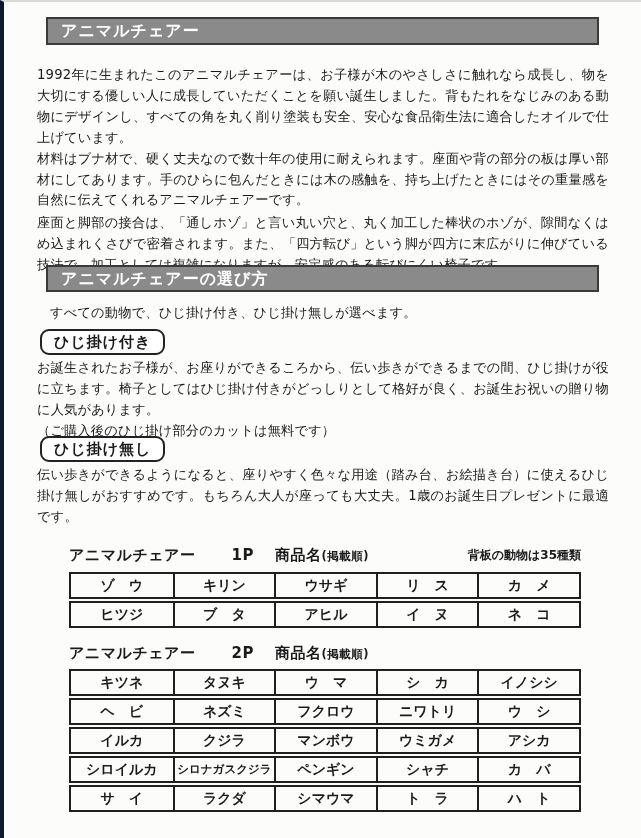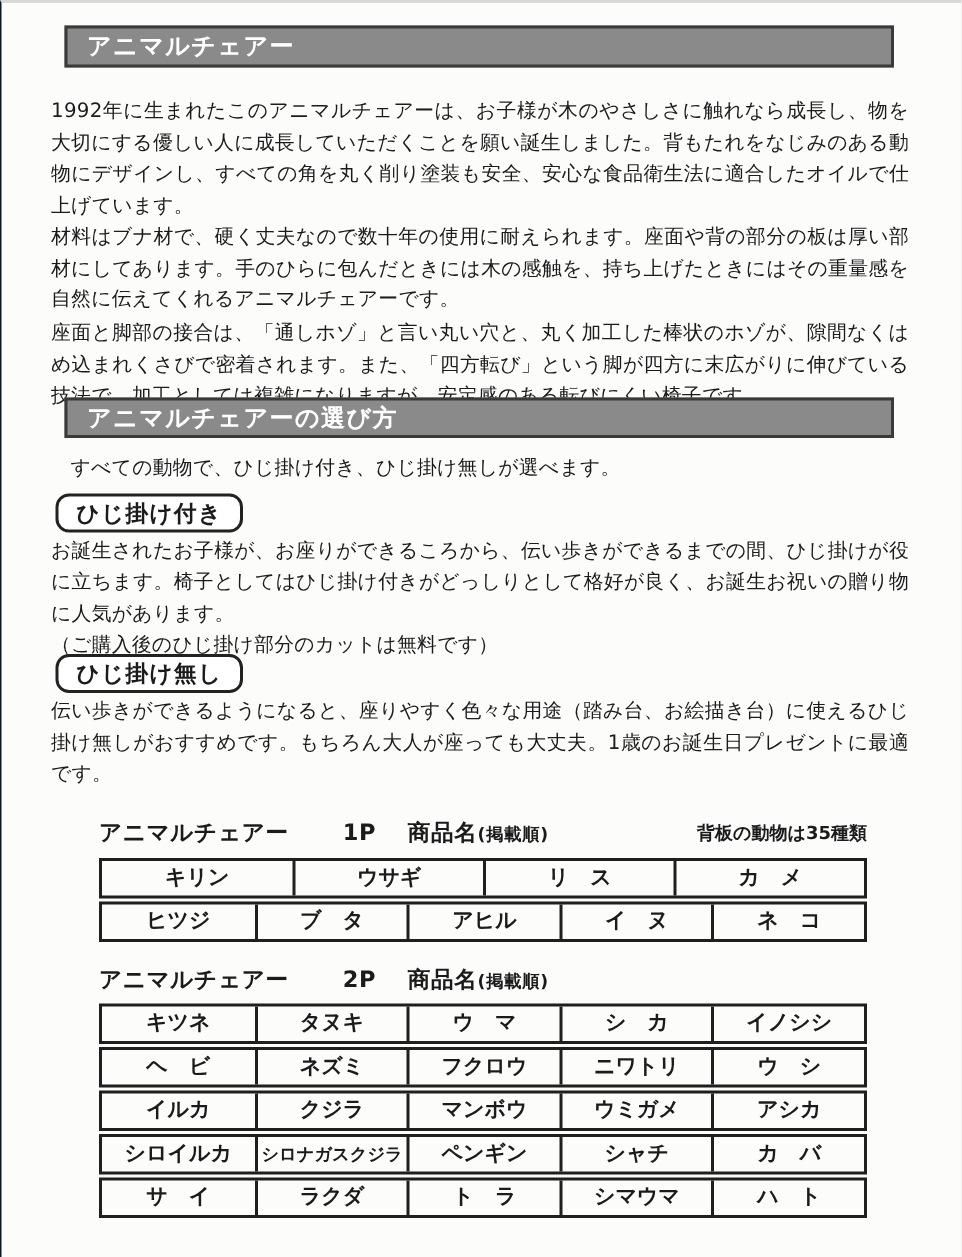--- a/index.html
+++ b/index.html
@@ -2,21 +2,21 @@
 <html><head>
 <meta charset="utf-8">
 <style>
   * { margin:0; padding:0; box-sizing:border-box; }
   html,body { background:#e9e9e9; }
   .page {
     position:relative;
     width:641px; height:838px;
     background:#fcfcfb;
     border-top:2px solid #d9d9d6;
-    border-left:1px solid #0f172a;
+    border-left:4px solid #0f172a;
     font-family:"DejaVu Sans", sans-serif;
     color:#1b1b1b;
     overflow:hidden;
   }
   .header-bar {
     position:absolute; left:42px; width:553px; height:28px;
     background:#8a8a8a;
     border:2px solid #3a3a3a;
     color:#ffffff;
     font-weight:bold;
@@ -115,20 +115,21 @@
 
   <div class="table-title" style="top:544px;">
     <div class="tt-left">
       <span class="tt-product">アニマルチェアー</span><span class="tt-code">1P</span><span>商品名</span><span class="tt-note">(掲載順)</span>
     </div>
     <div class="tt-side">背板の動物は35種類</div>
   </div>
 
   <div class="anim-table" style="top:570px;">
     <div class="t-row">
+      <div class="tc">ゾ　ウ</div>
       <div class="tc">キリン</div>
       <div class="tc">ウサギ</div>
       <div class="tc">リ　ス</div>
       <div class="tc">カ　メ</div>
     </div>
     <div class="t-row">
       <div class="tc">ヒツジ</div>
       <div class="tc">ブ　タ</div>
       <div class="tc">アヒル</div>
       <div class="tc">イ　ヌ</div>
@@ -167,19 +168,19 @@
     <div class="t-row">
       <div class="tc">シロイルカ</div>
       <div class="tc sm">シロナガスクジラ</div>
       <div class="tc">ペンギン</div>
       <div class="tc">シャチ</div>
       <div class="tc">カ　バ</div>
     </div>
     <div class="t-row">
       <div class="tc">サ　イ</div>
       <div class="tc">ラクダ</div>
+      <div class="tc">シマウマ</div>
       <div class="tc">ト　ラ</div>
-      <div class="tc">シマウマ</div>
       <div class="tc">ハ　ト</div>
     </div>
   </div>
 
 </div>
 
 </body></html>

